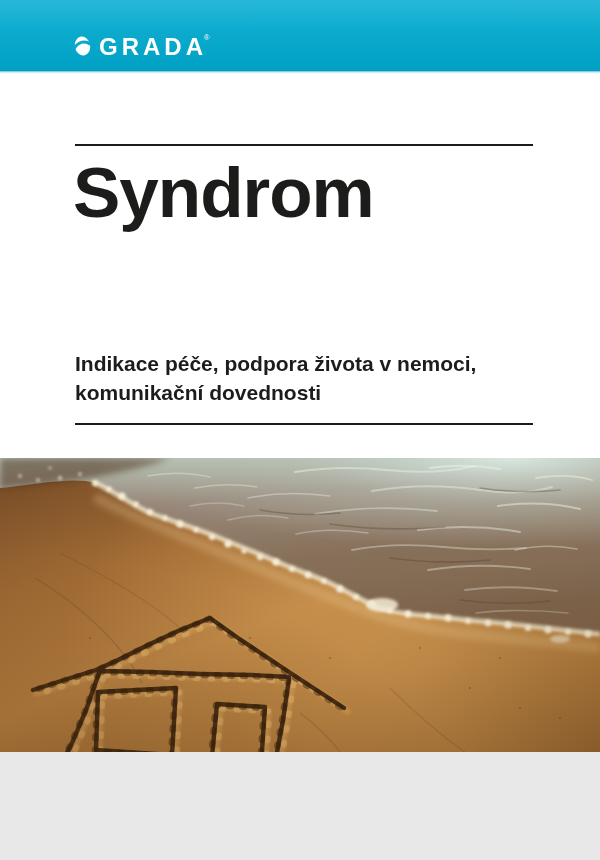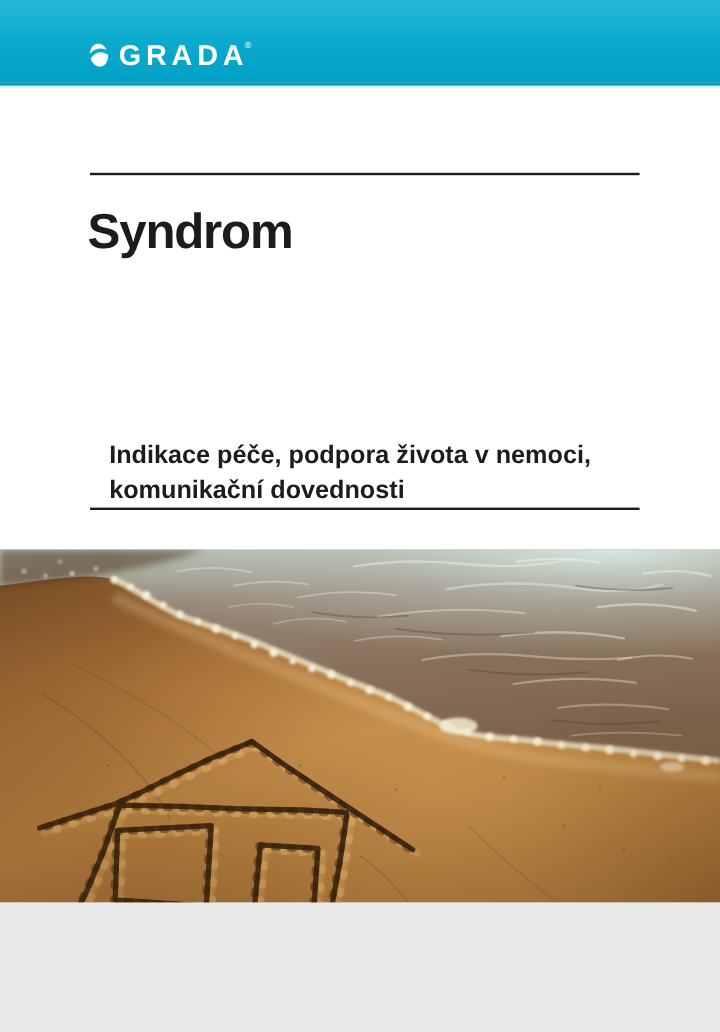--- a/index.html
+++ b/index.html
@@ -21,26 +21,26 @@
   
   .authors {
     position:absolute; top:112px; left:75px; width:460px;
     font-size:18px; letter-spacing:-0.2px; color:#1a1a1a; white-space:nowrap;
   }
   .rule { position:absolute; left:75px; width:458px; height:2px; background:#1b1b1b; }
   .rule-top { top:144px; }
   .rule-bottom { top:423px; }
   .title {
     position:absolute; top:154px; left:73px; margin:0;
-    font-size:41px; line-height:78px; font-weight:700;
+    font-size:71px; line-height:78px; font-weight:700;
     letter-spacing:-1px; color:#1c1c1b;
   }
   .title span { display:block; }
   .subtitle {
-    position:absolute; top:349px; left:75px; margin:16px;
+    position:absolute; top:349px; left:75px; margin:0;
     font-size:21px; line-height:29px; font-weight:700; color:#1c1c1b;
   }
   .subtitle span { display:block; }
   
   .photo { position:absolute; top:458px; left:0; width:600px; height:402px; }
   .photo svg { display:block; }
 </style>
 </head>
 <body>
 

